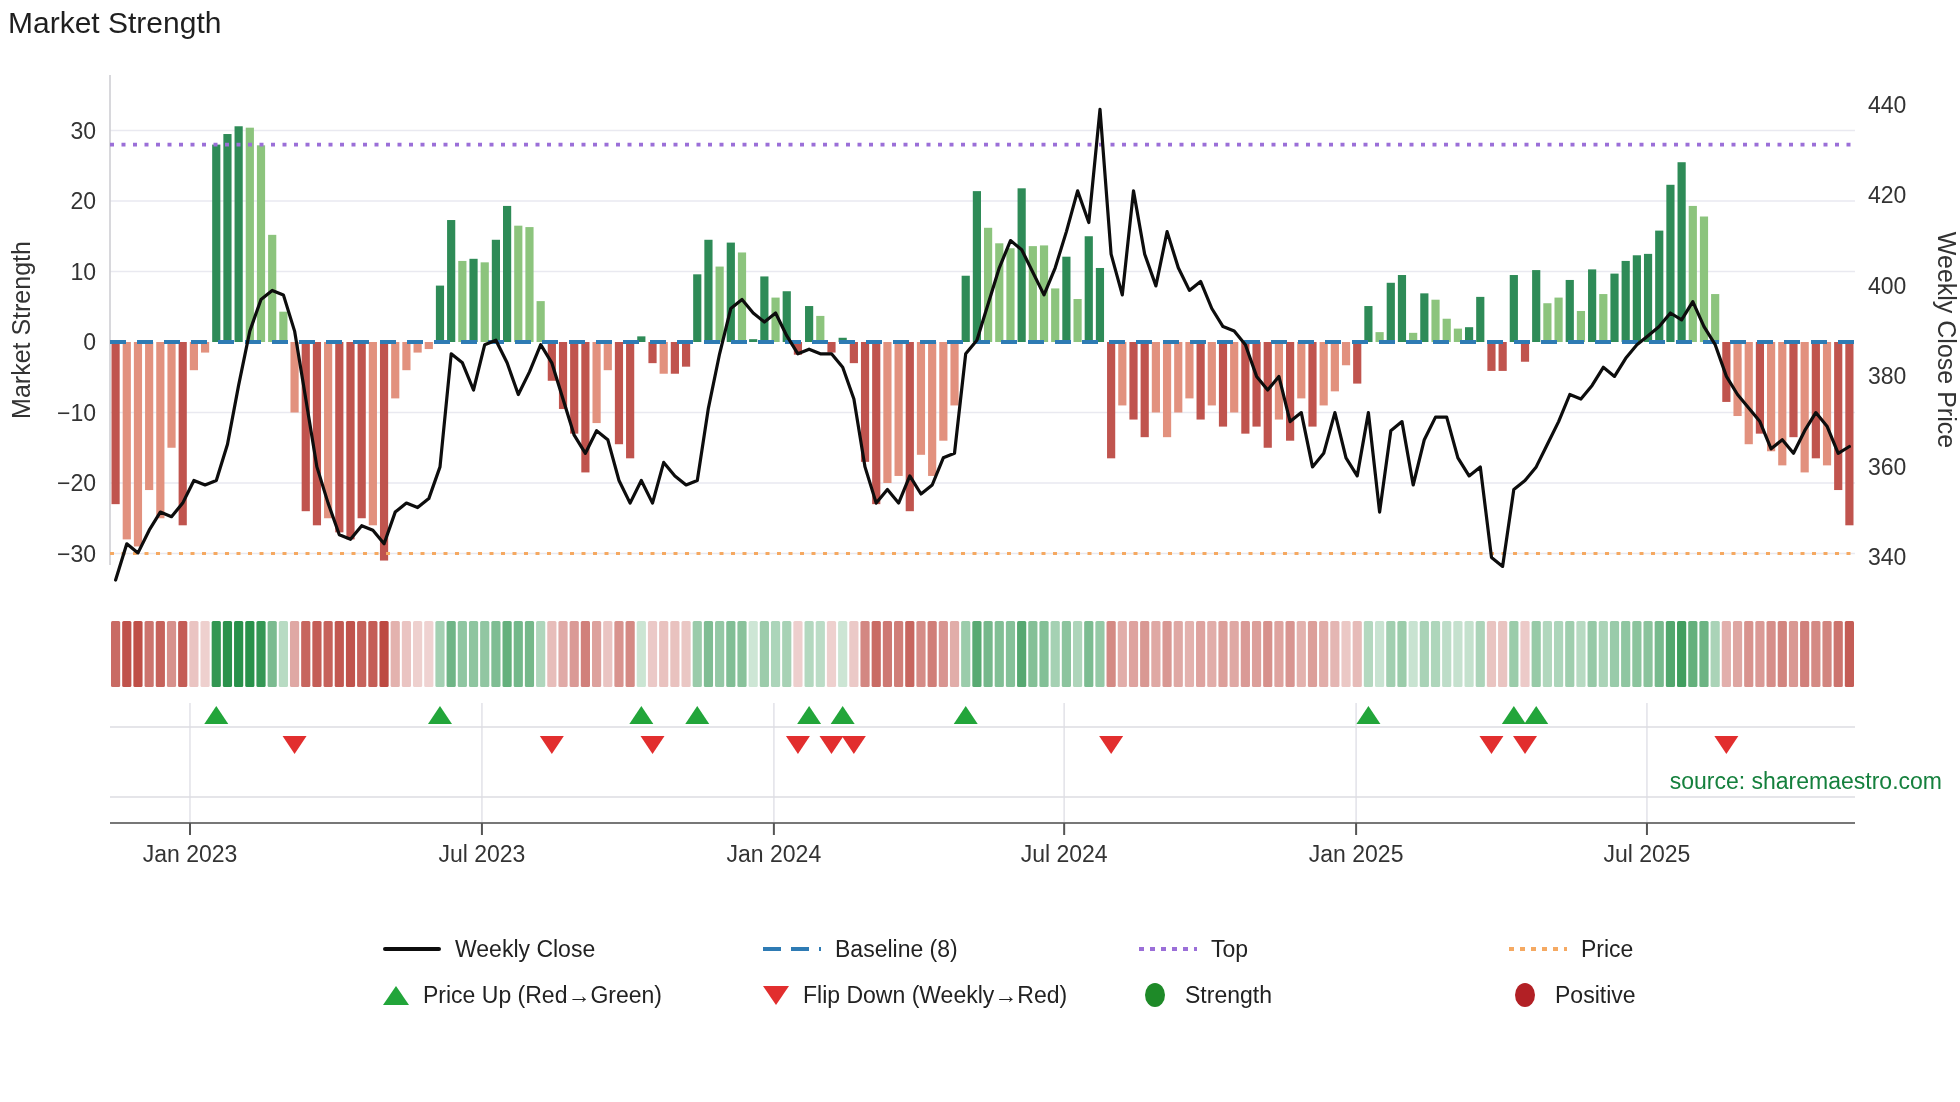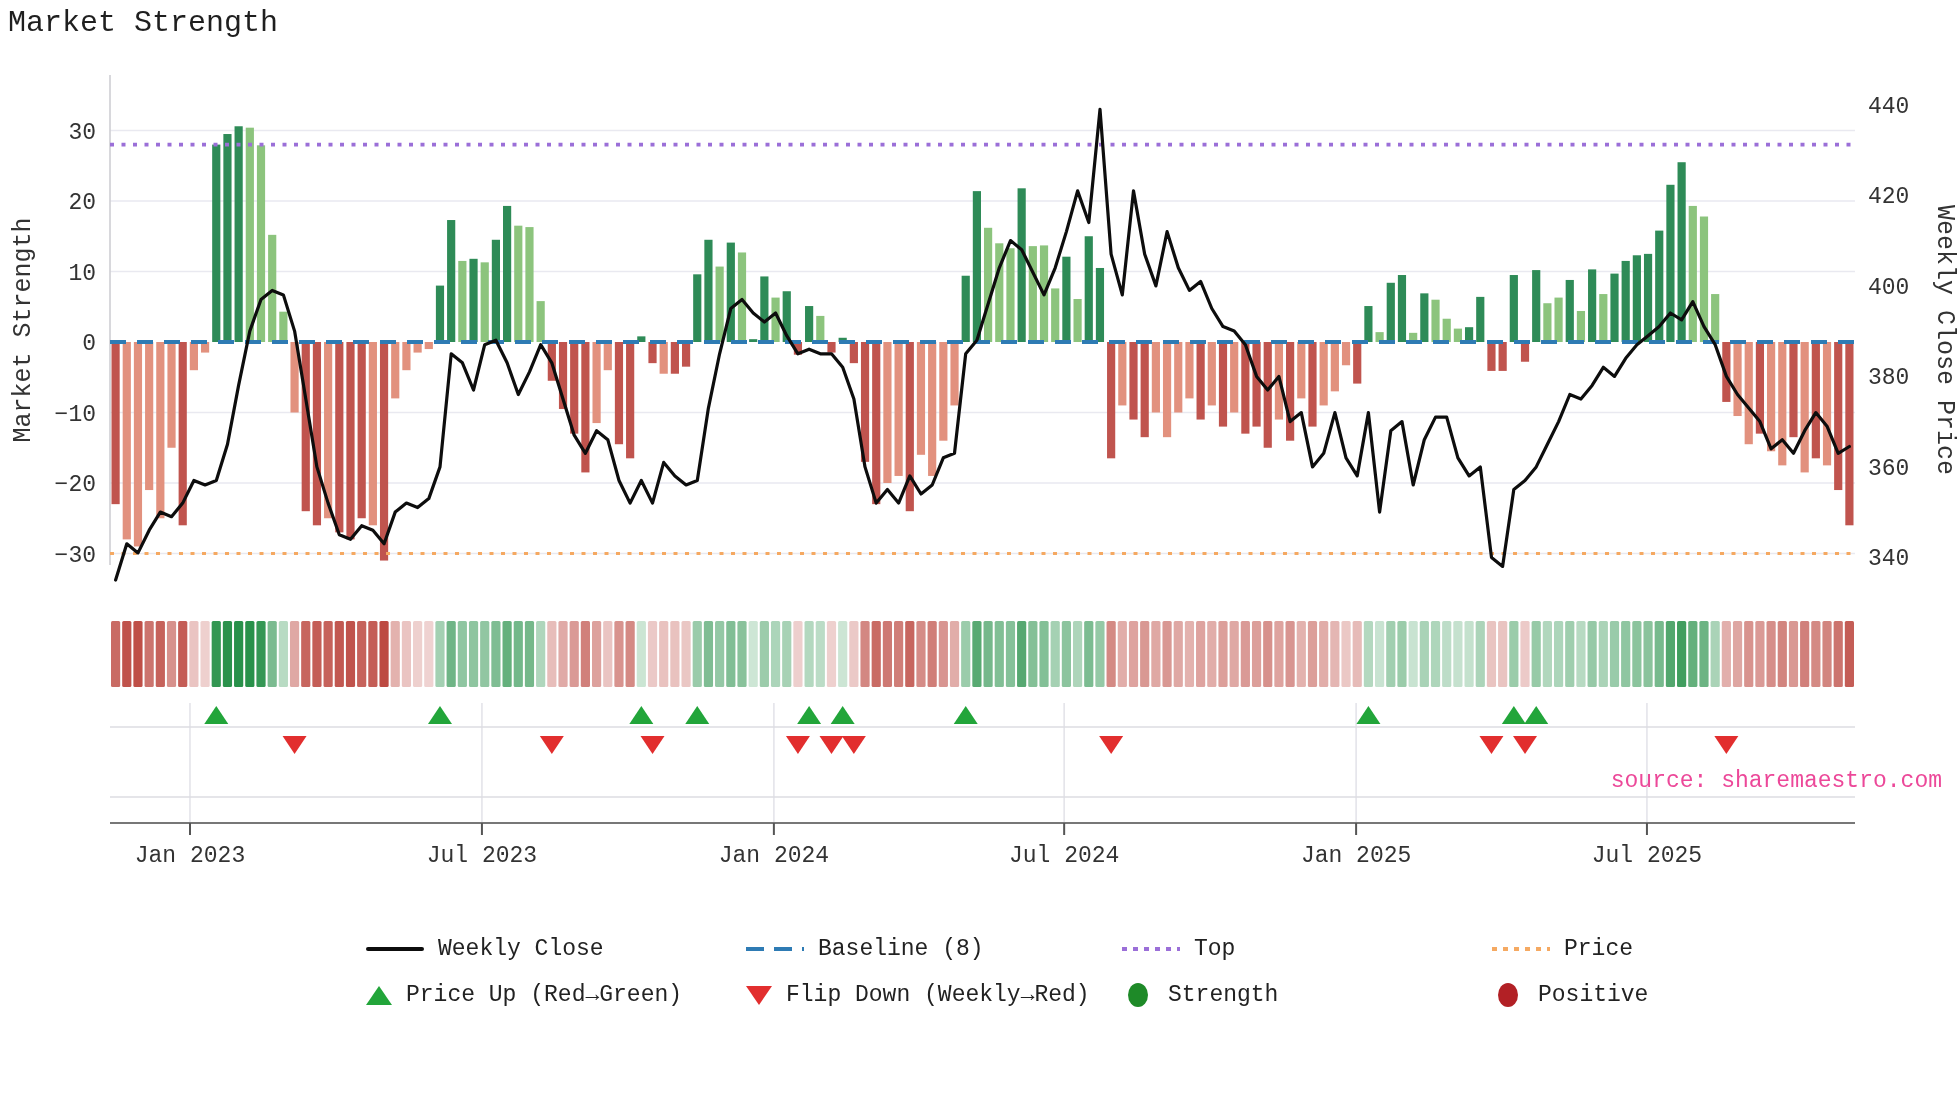--- a/index.html
+++ b/index.html
@@ -1,21 +1,21 @@
 <!DOCTYPE html>
 <html><head>
 <meta charset="utf-8">
 <style>
   html,body{margin:0;padding:0;background:#fff;}
   #stage{position:relative;width:1960px;height:1102px;background:#fff;overflow:hidden;
-         font-family:Liberation Mono, monospace;}
+         font-family:Liberation Sans, sans-serif;}
   #chart-svg{position:absolute;left:0;top:0;}
   .page-title{position:absolute;left:8px;top:6px;font-size:30px;color:#1f1f1f;}
-  .source-note{position:absolute;right:18px;top:768px;font-size:23px;color:#ec4899;}
-  .legend{position:absolute;left:350px;top:920px;width:1330px;height:110px;}
+  .source-note{position:absolute;right:18px;top:768px;font-size:23px;color:#15803d;}
+  .legend{position:absolute;left:367px;top:920px;width:1330px;height:110px;}
   .legend-item{position:absolute;height:34px;display:flex;align-items:center;}
   .legend-label{font-size:23px;color:#222;margin-left:14px;white-space:nowrap;}
   .sw{display:inline-block;}
   .sw-line{width:58px;height:4px;background:#0d0d0d;border-radius:2px;}
   .sw-dash{width:58px;height:4px;background:repeating-linear-gradient(90deg,#2e7bb4 0 18px,transparent 18px 28px);}
   .sw-dot-purple{width:58px;height:4px;background:repeating-linear-gradient(90deg,#9b6fd8 0 5px,transparent 5px 11px);}
   .sw-dot-orange{width:58px;height:4px;background:repeating-linear-gradient(90deg,#f5a962 0 5px,transparent 5px 11px);}
   .sw-tri-up{width:0;height:0;border-left:13px solid transparent;border-right:13px solid transparent;border-bottom:19px solid #22a53a;}
   .sw-tri-down{width:0;height:0;border-left:13px solid transparent;border-right:13px solid transparent;border-top:19px solid #e22e2e;}
   .sw-circ-green{width:20px;height:24px;border-radius:50%;background:#1e8a28;margin:0 6px;}

